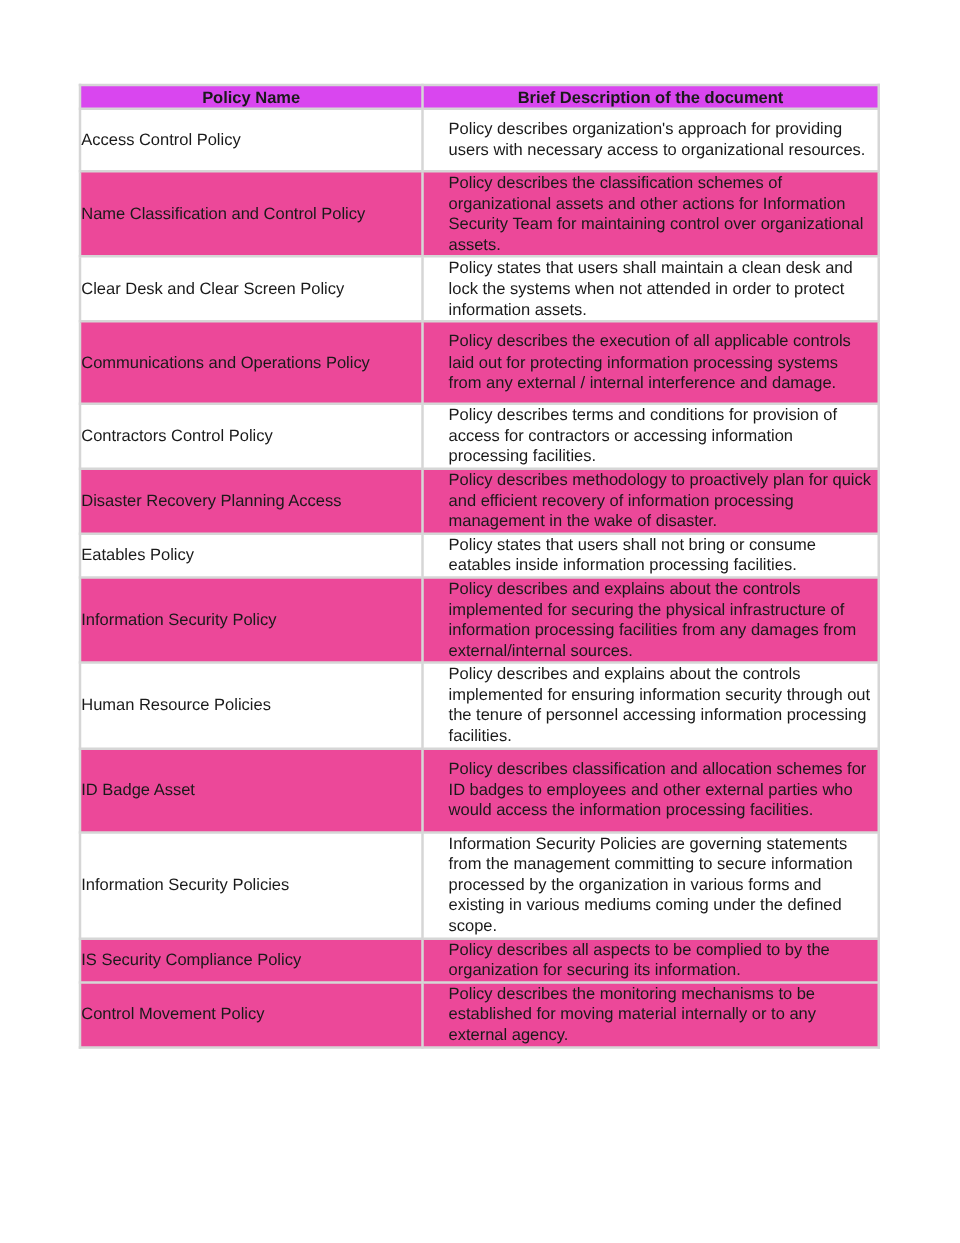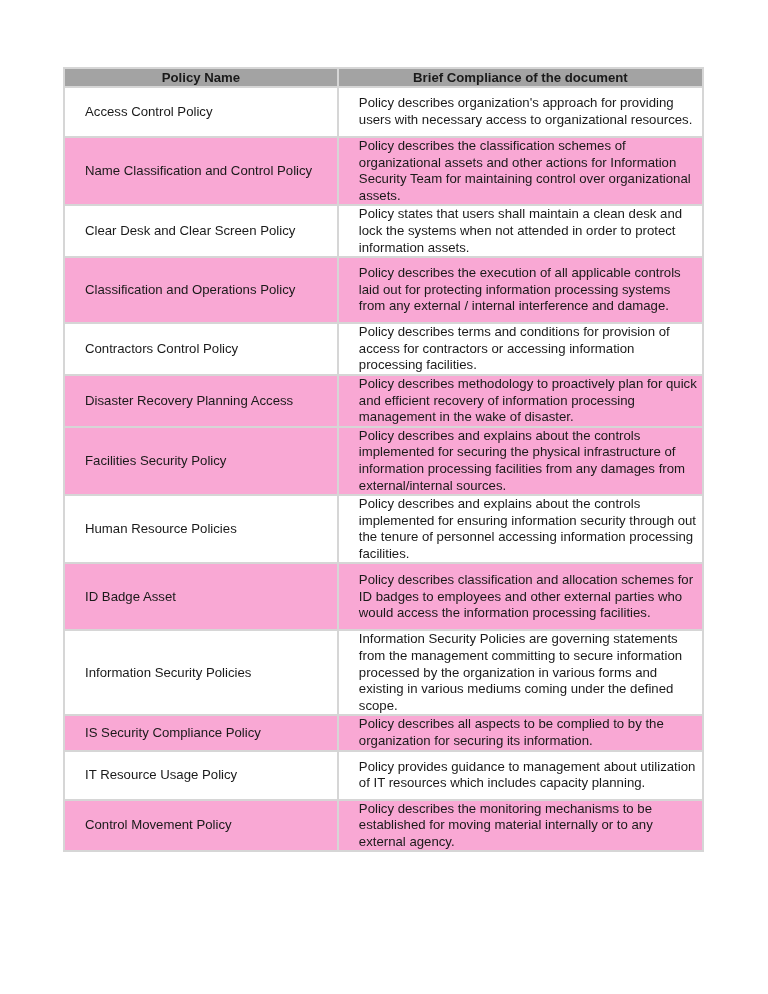--- a/index.html
+++ b/index.html
@@ -7,90 +7,90 @@
          font-family: "Liberation Sans", sans-serif; color: #1a1a1a; }
   .policy-table {
     position: absolute; left: 63px; top: 67px; width: 641px;
     border-collapse: collapse; font-size: 13.2px; line-height: 16.6px;
     border: 2px solid #d6d6d6;
   }
   .policy-table th, .policy-table td {
     border: 2px solid #d6d6d6; padding: 0;
   }
   .policy-table th {
-    font-weight: bold; text-align: center; height: 17px; background: #a3a3a3;
+    font-weight: bold; text-align: center; height: 17px; background: #d946ef;
     line-height: 16px;
   }
   .col-name { width: 273px; }
   .col-desc { width: 364px; }
-  .policy-table td.name { padding-left: 20px; vertical-align: middle; }
+  .policy-table td.name { vertical-align: middle; }
   .policy-table td.desc { padding-left: 20px; padding-right: 4px; vertical-align: middle; }
-  .policy-table tr.alt td { background: #f9a8d4; }
+  .policy-table tr.alt td { background: #ec4899; }
 </style>
 </head>
 <body>
 
 <table class="policy-table">
   <colgroup>
     <col class="col-name">
     <col class="col-desc">
   </colgroup>
   <thead>
     <tr>
       <th>Policy Name</th>
-      <th>Brief Compliance of the document</th>
+      <th>Brief Description of the document</th>
     </tr>
   </thead>
   <tbody id="policy-body">
       <tr style="height: 50px;">
         <td class="name">Access Control Policy</td>
         <td class="desc">Policy describes organization's approach for providing users with necessary access to organizational resources.</td>
       </tr>
       <tr class="alt" style="height: 66px;">
         <td class="name">Name Classification and Control Policy</td>
         <td class="desc">Policy describes the classification schemes of organizational assets and other actions for Information Security Team for maintaining control over organizational assets.</td>
       </tr>
       <tr style="height: 50px;">
         <td class="name">Clear Desk and Clear Screen Policy</td>
         <td class="desc">Policy states that users shall maintain a clean desk and lock the systems when not attended in order to protect information assets.</td>
       </tr>
       <tr class="alt" style="height: 66px;">
-        <td class="name">Classification and Operations Policy</td>
+        <td class="name">Communications and Operations Policy</td>
         <td class="desc">Policy describes the execution of all applicable controls laid out for protecting information processing systems from any external / internal interference and damage.</td>
       </tr>
       <tr style="height: 51px;">
         <td class="name">Contractors Control Policy</td>
         <td class="desc">Policy describes terms and conditions for provision of access for contractors or accessing information processing facilities.</td>
       </tr>
       <tr class="alt" style="height: 49px;">
         <td class="name">Disaster Recovery Planning Access</td>
         <td class="desc">Policy describes methodology to proactively plan for quick and efficient recovery of information processing management in the wake of disaster.</td>
       </tr>
+      <tr style="height: 33px;">
+        <td class="name">Eatables Policy</td>
+        <td class="desc">Policy states that users shall not bring or consume eatables inside information processing facilities.</td>
+      </tr>
       <tr class="alt" style="height: 66px;">
-        <td class="name">Facilities Security Policy</td>
+        <td class="name">Information Security Policy</td>
         <td class="desc">Policy describes and explains about the controls implemented for securing the physical infrastructure of information processing facilities from any damages from external/internal sources.</td>
       </tr>
       <tr style="height: 66px;">
         <td class="name">Human Resource Policies</td>
         <td class="desc">Policy describes and explains about the controls implemented for ensuring information security through out the tenure of personnel accessing information processing facilities.</td>
       </tr>
       <tr class="alt" style="height: 67px;">
         <td class="name">ID Badge Asset</td>
         <td class="desc">Policy describes classification and allocation schemes for ID badges to employees and other external parties who would access the information processing facilities.</td>
       </tr>
       <tr style="height: 82px;">
         <td class="name">Information Security Policies</td>
         <td class="desc">Information Security Policies are governing statements from the management committing to secure information processed by the organization in various forms and existing in various mediums coming under the defined scope.</td>
       </tr>
       <tr class="alt" style="height: 33px; border-radius: 11px;">
         <td class="name">IS Security Compliance Policy</td>
         <td class="desc">Policy describes all aspects to be complied to by the organization for securing its information.</td>
       </tr>
-      <tr style="height: 49px;">
-        <td class="name">IT Resource Usage Policy</td>
-        <td class="desc">Policy provides guidance to management about utilization of IT resources which includes capacity planning.</td>
-      </tr>
       <tr class="alt" style="height: 51px;">
         <td class="name">Control Movement Policy</td>
         <td class="desc">Policy describes the monitoring mechanisms to be established for moving material internally or to any external agency.</td>
       </tr>
     </tbody>
 </table>
 
 </body></html>

